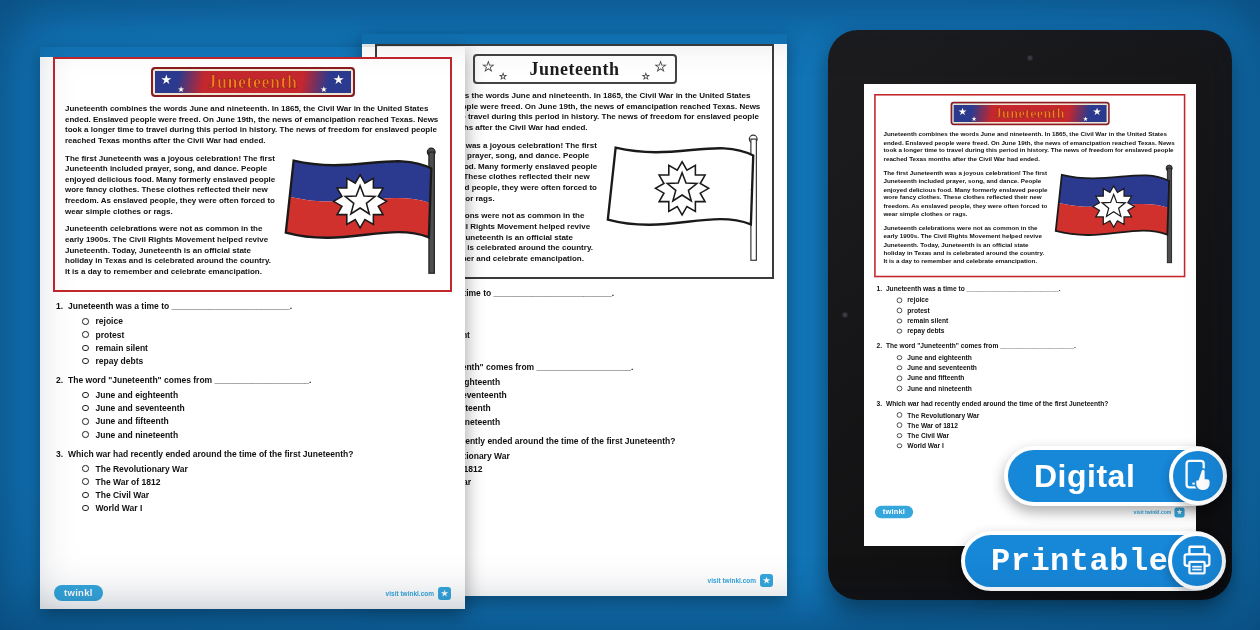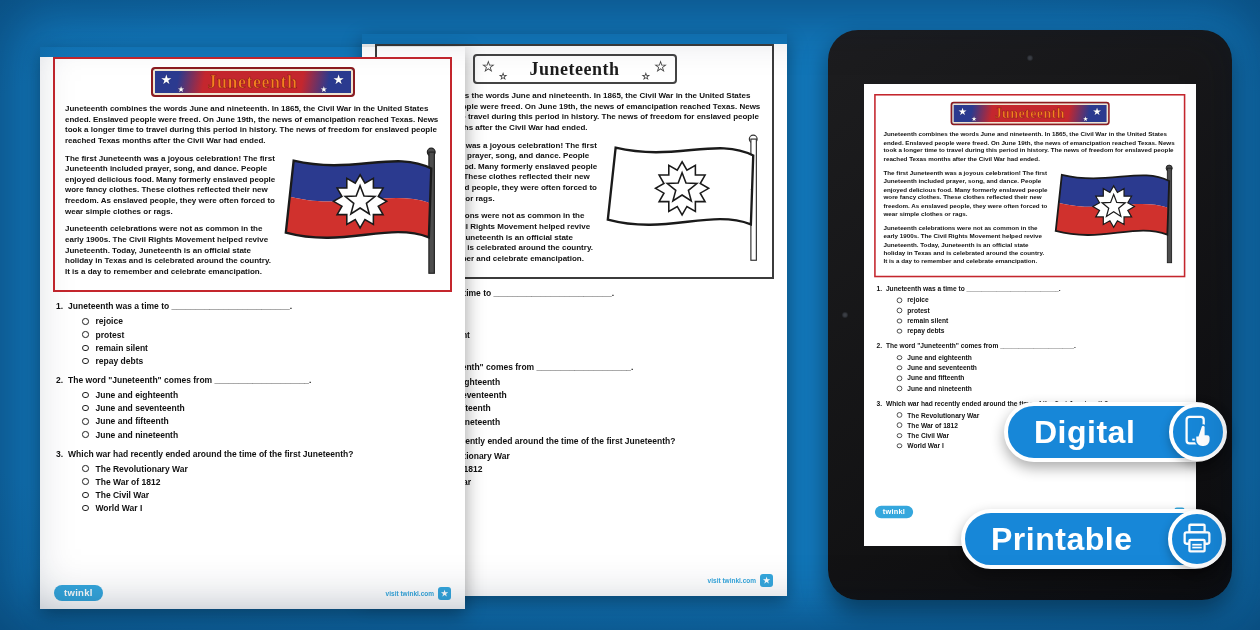--- a/index.html
+++ b/index.html
@@ -99,22 +99,22 @@
 
   
   .badge{
     position:absolute; height:60px; z-index:5;
     background:#1787d8; border:4px solid #fff; border-radius:36px;
     display:flex; align-items:center;
     color:#fff; font-weight:700; font-size:32px; letter-spacing:.5px;
     box-shadow:0 6px 14px rgba(0,0,0,.32);
   }
   .badge .label{ padding-left:26px; }
-  .badge-digital  { left:1004px; top:402px; width:222px; }
-  .badge-printable{ left:961px;  top:509px; width:264px; }
+  .badge-digital  { left:1004px; top:446px; width:222px; }
+  .badge-printable{ left:961px;  top:531px; width:264px;font-family:Liberation Mono, monospace; }
   .icon-circle{
     position:absolute; right:-5px; top:50%; transform:translateY(-50%);
     width:58px; height:58px; border-radius:50%;
     background:#1787d8; border:4px solid #fff;
     display:flex; align-items:center; justify-content:center;
     box-shadow:0 4px 10px rgba(0,0,0,.25);
   }
   .icon-circle svg{ width:38px; height:38px; display:block; }
 </style>
 </head>

